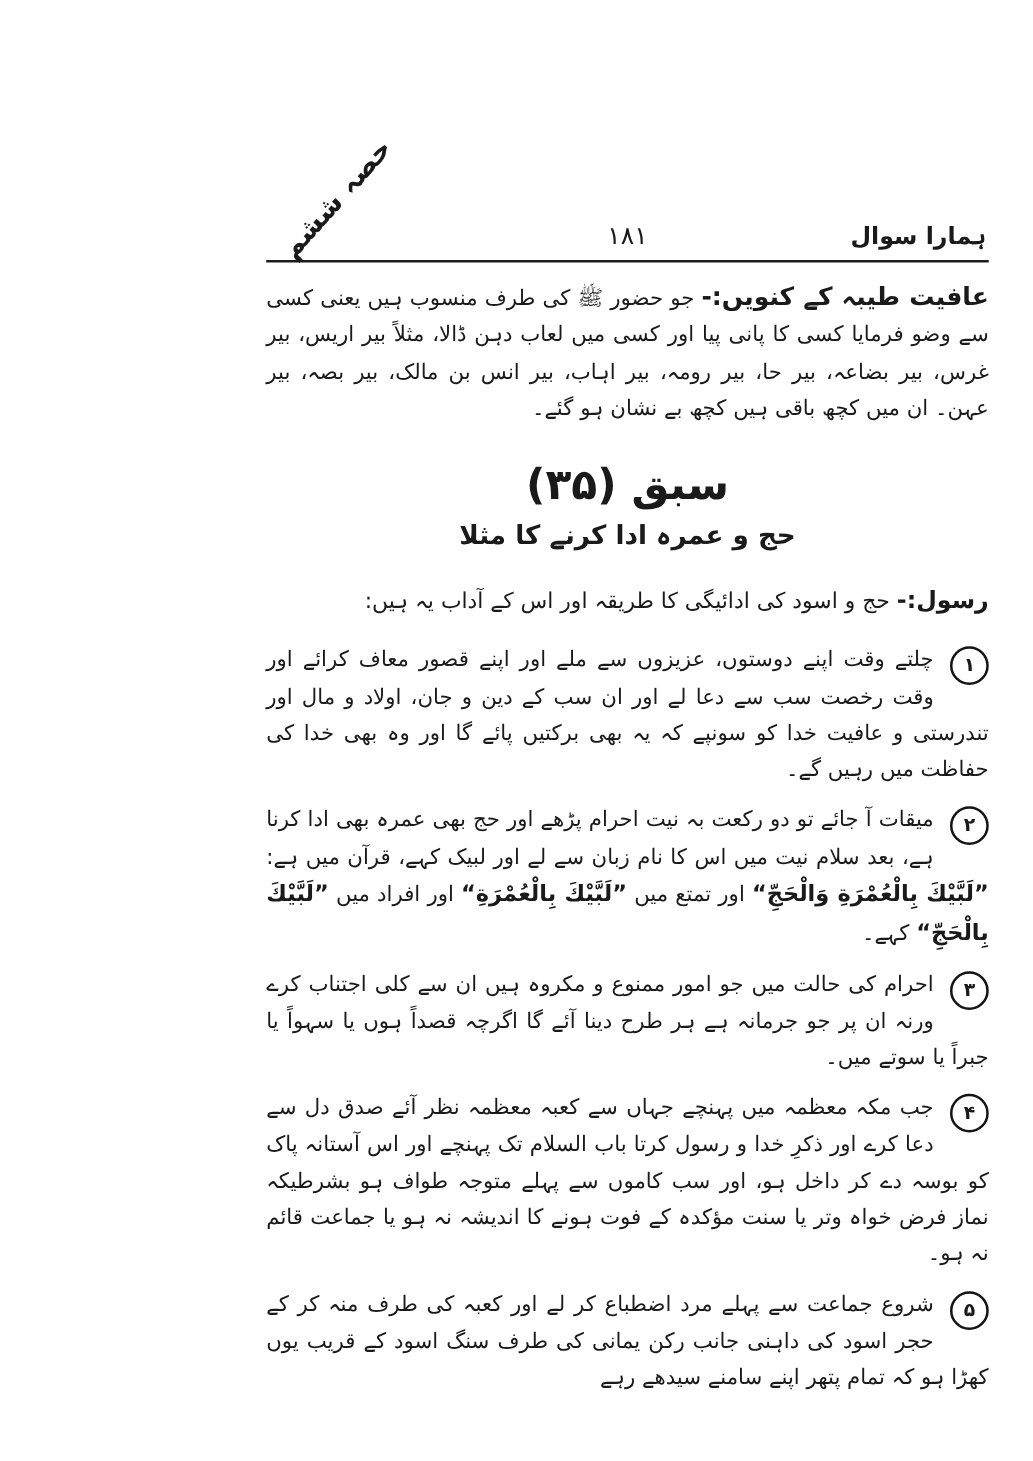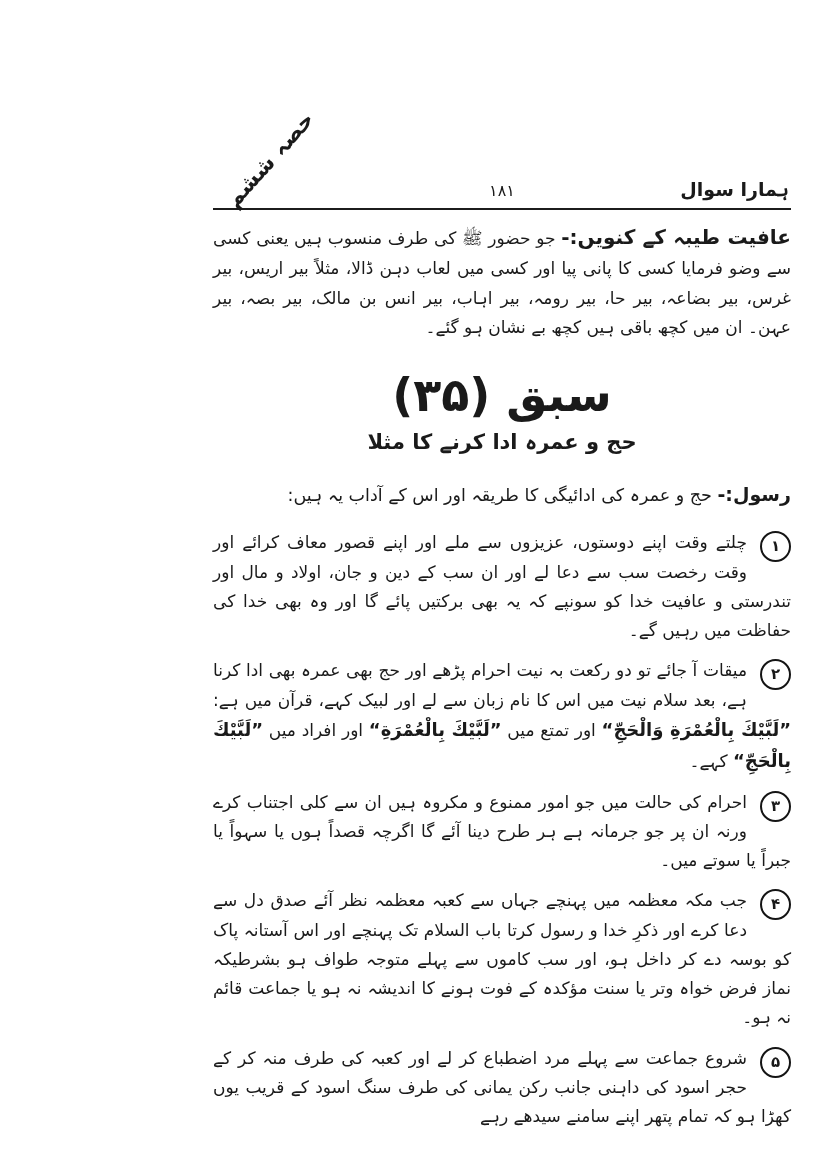--- a/index.html
+++ b/index.html
@@ -18,40 +18,40 @@
   }
   .content {
     position: absolute;
     top: 150px; left: 213px;
     width: 578px;
     direction: rtl;
   }
   
   .header { position: relative; height: 58px; direction: rtl; }
   .book-title { position: absolute; right: 2px; bottom: 8px; font-size: 19px; font-weight: bold; }
-  .page-number { position: absolute; right: 50%; transform: translateX(50%); bottom: 8px; font-size: 16px; letter-spacing: 2px; }
+  .page-number { position: absolute; right: 50%; transform: translateX(50%); bottom: 8px; font-size: 20px; letter-spacing: 2px; }
   .part-title {
     position: absolute; left: 26px; bottom: -4px;
     font-size: 22px; font-weight: bold;
     transform: rotate(-48deg); transform-origin: left bottom;
     white-space: nowrap;
   }
   .rule { border: 0; border-top: 2px solid #1c1c1c; margin: 0; }
   
   .intro {
     margin: 10px 0 0 0;
     font-size: 17px; line-height: 1.72;
     text-align: justify;
   }
   .intro-heading { font-size: 20px; font-weight: bold; }
   
   .lesson-title {
     margin-top: 26px;
     text-align: center;
-    font-size: 46px; font-weight: bold;
+    font-size: 34px; font-weight: bold;
   }
   .lesson-subtitle {
     margin-top: 8px;
     text-align: center;
     font-size: 21px; font-weight: bold;
   }
   
   .qa-line { margin-top: 24px; font-size: 17.5px; line-height: 1.7; text-align: justify; }
   .qa-line + .qa-line { margin-top: 6px; }
   .qa-label { font-size: 19px; font-weight: bold; }
@@ -88,21 +88,21 @@
     <hr class="rule">
 
     <p class="intro"><span class="intro-heading">عافیت طیبہ کے کنویں:-</span>
       <span>جو حضور ﷺ کی طرف منسوب ہیں یعنی کسی سے وضو فرمایا کسی کا پانی پیا اور کسی میں لعاب دہن ڈالا، مثلاً بیر اریس، بیر غرس، بیر بضاعہ، بیر حا، بیر رومہ، بیر اہاب، بیر انس بن مالک، بیر بصہ، بیر عہن۔ ان میں کچھ باقی ہیں کچھ بے نشان ہو گئے۔</span></p>
 
     <div class="lesson-title">سبق (۳۵)</div>
     <div class="lesson-subtitle">حج و عمرہ ادا کرنے کا مثلا</div>
 
 
     <p class="qa-line"><span class="qa-label">رسول:-</span>
-      <span>حج و عمرہ کی ادائیگی کا طریقہ اور اس کے آداب یہ ہیں:</span></p>
+      <span>حج و اسود کی ادائیگی کا طریقہ اور اس کے آداب یہ ہیں:</span></p>
 
     <div class="items">
         <div class="item"><span class="num-circle">۱</span><span>چلتے وقت اپنے دوستوں، عزیزوں سے ملے اور اپنے قصور معاف کرائے اور وقت رخصت سب سے دعا لے اور ان سب کے دین و جان، اولاد و مال اور تندرستی و عافیت خدا کو سونپے کہ یہ بھی برکتیں پائے گا اور وہ بھی خدا کی حفاظت میں رہیں گے۔</span></div>
         <div class="item"><span class="num-circle">۲</span><span>میقات آ جائے تو دو رکعت بہ نیت احرام پڑھے اور حج بھی عمرہ بھی ادا کرنا ہے، بعد سلام نیت میں اس کا نام زبان سے لے اور لبیک کہے، قرآن میں ہے: </span><span class="quote">”لَبَّيْكَ بِالْعُمْرَةِ وَالْحَجِّ“</span><span> اور تمتع میں </span><span class="quote">”لَبَّيْكَ بِالْعُمْرَةِ“</span><span> اور افراد میں </span><span class="quote">”لَبَّيْكَ بِالْحَجِّ“</span><span> کہے۔</span></div>
         <div class="item"><span class="num-circle">۳</span><span>احرام کی حالت میں جو امور ممنوع و مکروہ ہیں ان سے کلی اجتناب کرے ورنہ ان پر جو جرمانہ ہے ہر طرح دینا آئے گا اگرچہ قصداً ہوں یا سہواً یا جبراً یا سوتے میں۔</span></div>
         <div class="item"><span class="num-circle">۴</span><span>جب مکہ معظمہ میں پہنچے جہاں سے کعبہ معظمہ نظر آئے صدق دل سے دعا کرے اور ذکرِ خدا و رسول کرتا باب السلام تک پہنچے اور اس آستانہ پاک کو بوسہ دے کر داخل ہو، اور سب کاموں سے پہلے متوجہ طواف ہو بشرطیکہ نماز فرض خواہ وتر یا سنت مؤکدہ کے فوت ہونے کا اندیشہ نہ ہو یا جماعت قائم نہ ہو۔</span></div>
         <div class="item"><span class="num-circle">۵</span><span>شروع جماعت سے پہلے مرد اضطباع کر لے اور کعبہ کی طرف منہ کر کے حجر اسود کی داہنی جانب رکن یمانی کی طرف سنگ اسود کے قریب یوں کھڑا ہو کہ تمام پتھر اپنے سامنے سیدھے رہے</span></div>
       </div>
 
   </div>

